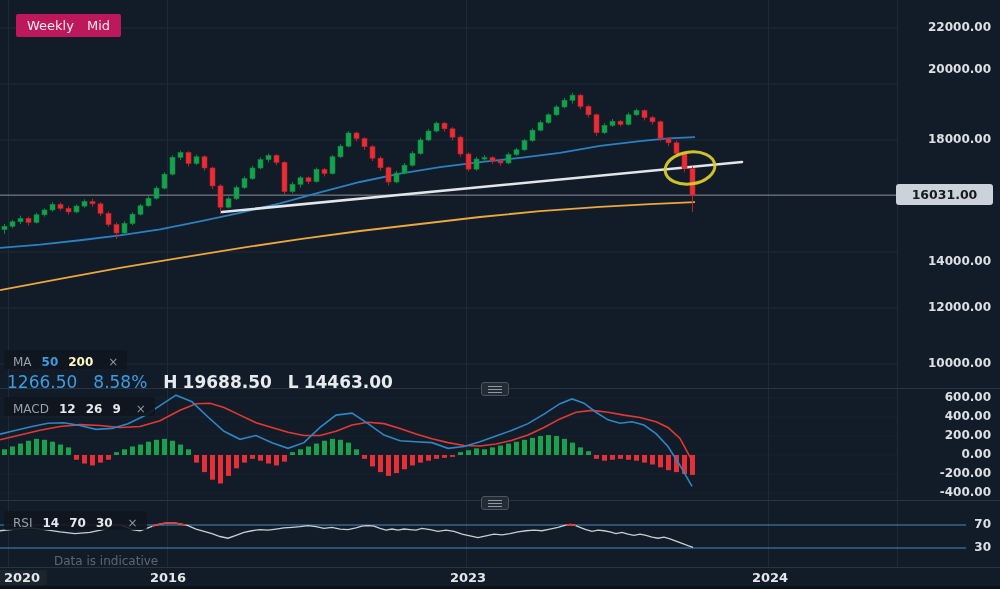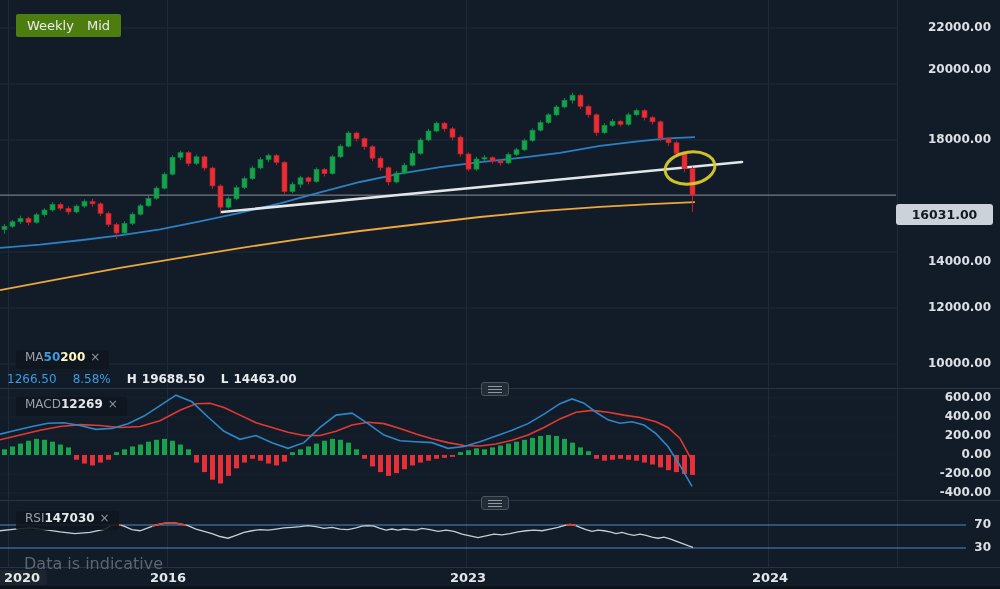--- a/index.html
+++ b/index.html
@@ -4,34 +4,34 @@
 <style>
   html,body{margin:0;padding:0;background:#121c28;}
   #app{position:relative;width:1000px;height:589px;background:#121c28;overflow:hidden;
        font-family:"DejaVu Sans","Liberation Sans",sans-serif;user-select:none;}
   #chart-svg{position:absolute;left:0;top:0;}
   #axis-labels .axis-label{position:absolute;right:9px;font-size:12px;font-weight:bold;color:#dce0e5;white-space:nowrap;}
   #time-axis{position:absolute;left:0;top:567px;width:1000px;height:22px;}
   #time-axis .year-label{position:absolute;top:3px;transform:translateX(-50%);font-size:13px;font-weight:bold;color:#e3e7ea;}
   #time-axis .year-label.first{background:#1c242d;padding:0 7px;border-radius:2px;}
   .tv-btn{position:absolute;top:14px;height:23px;display:flex;align-items:center;padding:0 11px;
-          background:#4d7c0f;color:#e9ebee;font-size:13px;border-radius:2px;cursor:pointer;}
+          background:#be185d;color:#e9ebee;font-size:13px;border-radius:2px;cursor:pointer;}
   #btn-weekly{left:16px;} #btn-mid{left:76px;}
-  .ind-badge{position:absolute;left:16px;height:19px;display:flex;align-items:flex-start;
+  .ind-badge{position:absolute;left:4px;height:19px;display:flex;align-items:flex-end;gap:10px;
              background:rgba(15,22,30,0.88);padding:0 9px;border-radius:2px;font-size:12px;white-space:nowrap;}
   #ma-badge{top:350px;} #macd-badge{top:397px;} #rsi-badge{top:511px;}
   .lbl{color:#98a1aa;} .p-white{color:#e5e8eb;font-weight:bold;}
   .p-blue{color:#3d9be0;font-weight:bold;} .p-orange{color:#fef9c3;font-weight:bold;}
   .x-btn{color:#8e979f;margin-left:5px;font-size:12px;cursor:pointer;}
-  #ma-values{position:absolute;left:7px;top:372px;display:flex;align-items:center;gap:16px;font-size:12px;white-space:nowrap;}
+  #ma-values{position:absolute;left:7px;top:372px;display:flex;align-items:center;gap:16px;font-size:17px;white-space:nowrap;}
   .pair{display:flex;gap:5px;}
   .v-blue{color:#3d9be0;} .v-white{color:#e8ebee;font-weight:bold;} .v-date{color:#8a929b;}
   #price-badge{position:absolute;left:896px;width:97px;height:21px;background:#ccd2d9;color:#141a22;
-               border-radius:3px;font-size:12.5px;font-weight:bold;display:flex;align-items:center;justify-content:center;margin-top:20px;}
-  #note{position:absolute;left:24px;top:554px;font-size:16px;color:#5c6670;}
+               border-radius:3px;font-size:12.5px;font-weight:bold;display:flex;align-items:center;justify-content:center;}
+  #note{position:absolute;left:8px;top:554px;font-size:12px;color:#5c6670;padding-left:46px;}
   .pane-handle{position:absolute;left:481px;width:26px;height:12px;background:#232b34;border:1px solid #4a5560;border-radius:3px;
     background-image:repeating-linear-gradient(to bottom,#8f99a3 0 1px,transparent 1px 3px);
     background-size:14px 7px;background-position:center;background-repeat:no-repeat;cursor:row-resize;}
   #handle-1{top:382px;} #handle-2{top:496px;}
   .bottom-edge{position:absolute;left:0;right:0;bottom:0;height:3px;background:#0b121a;}
 </style>
 </head>
 <body>
 
 <div id="app">

